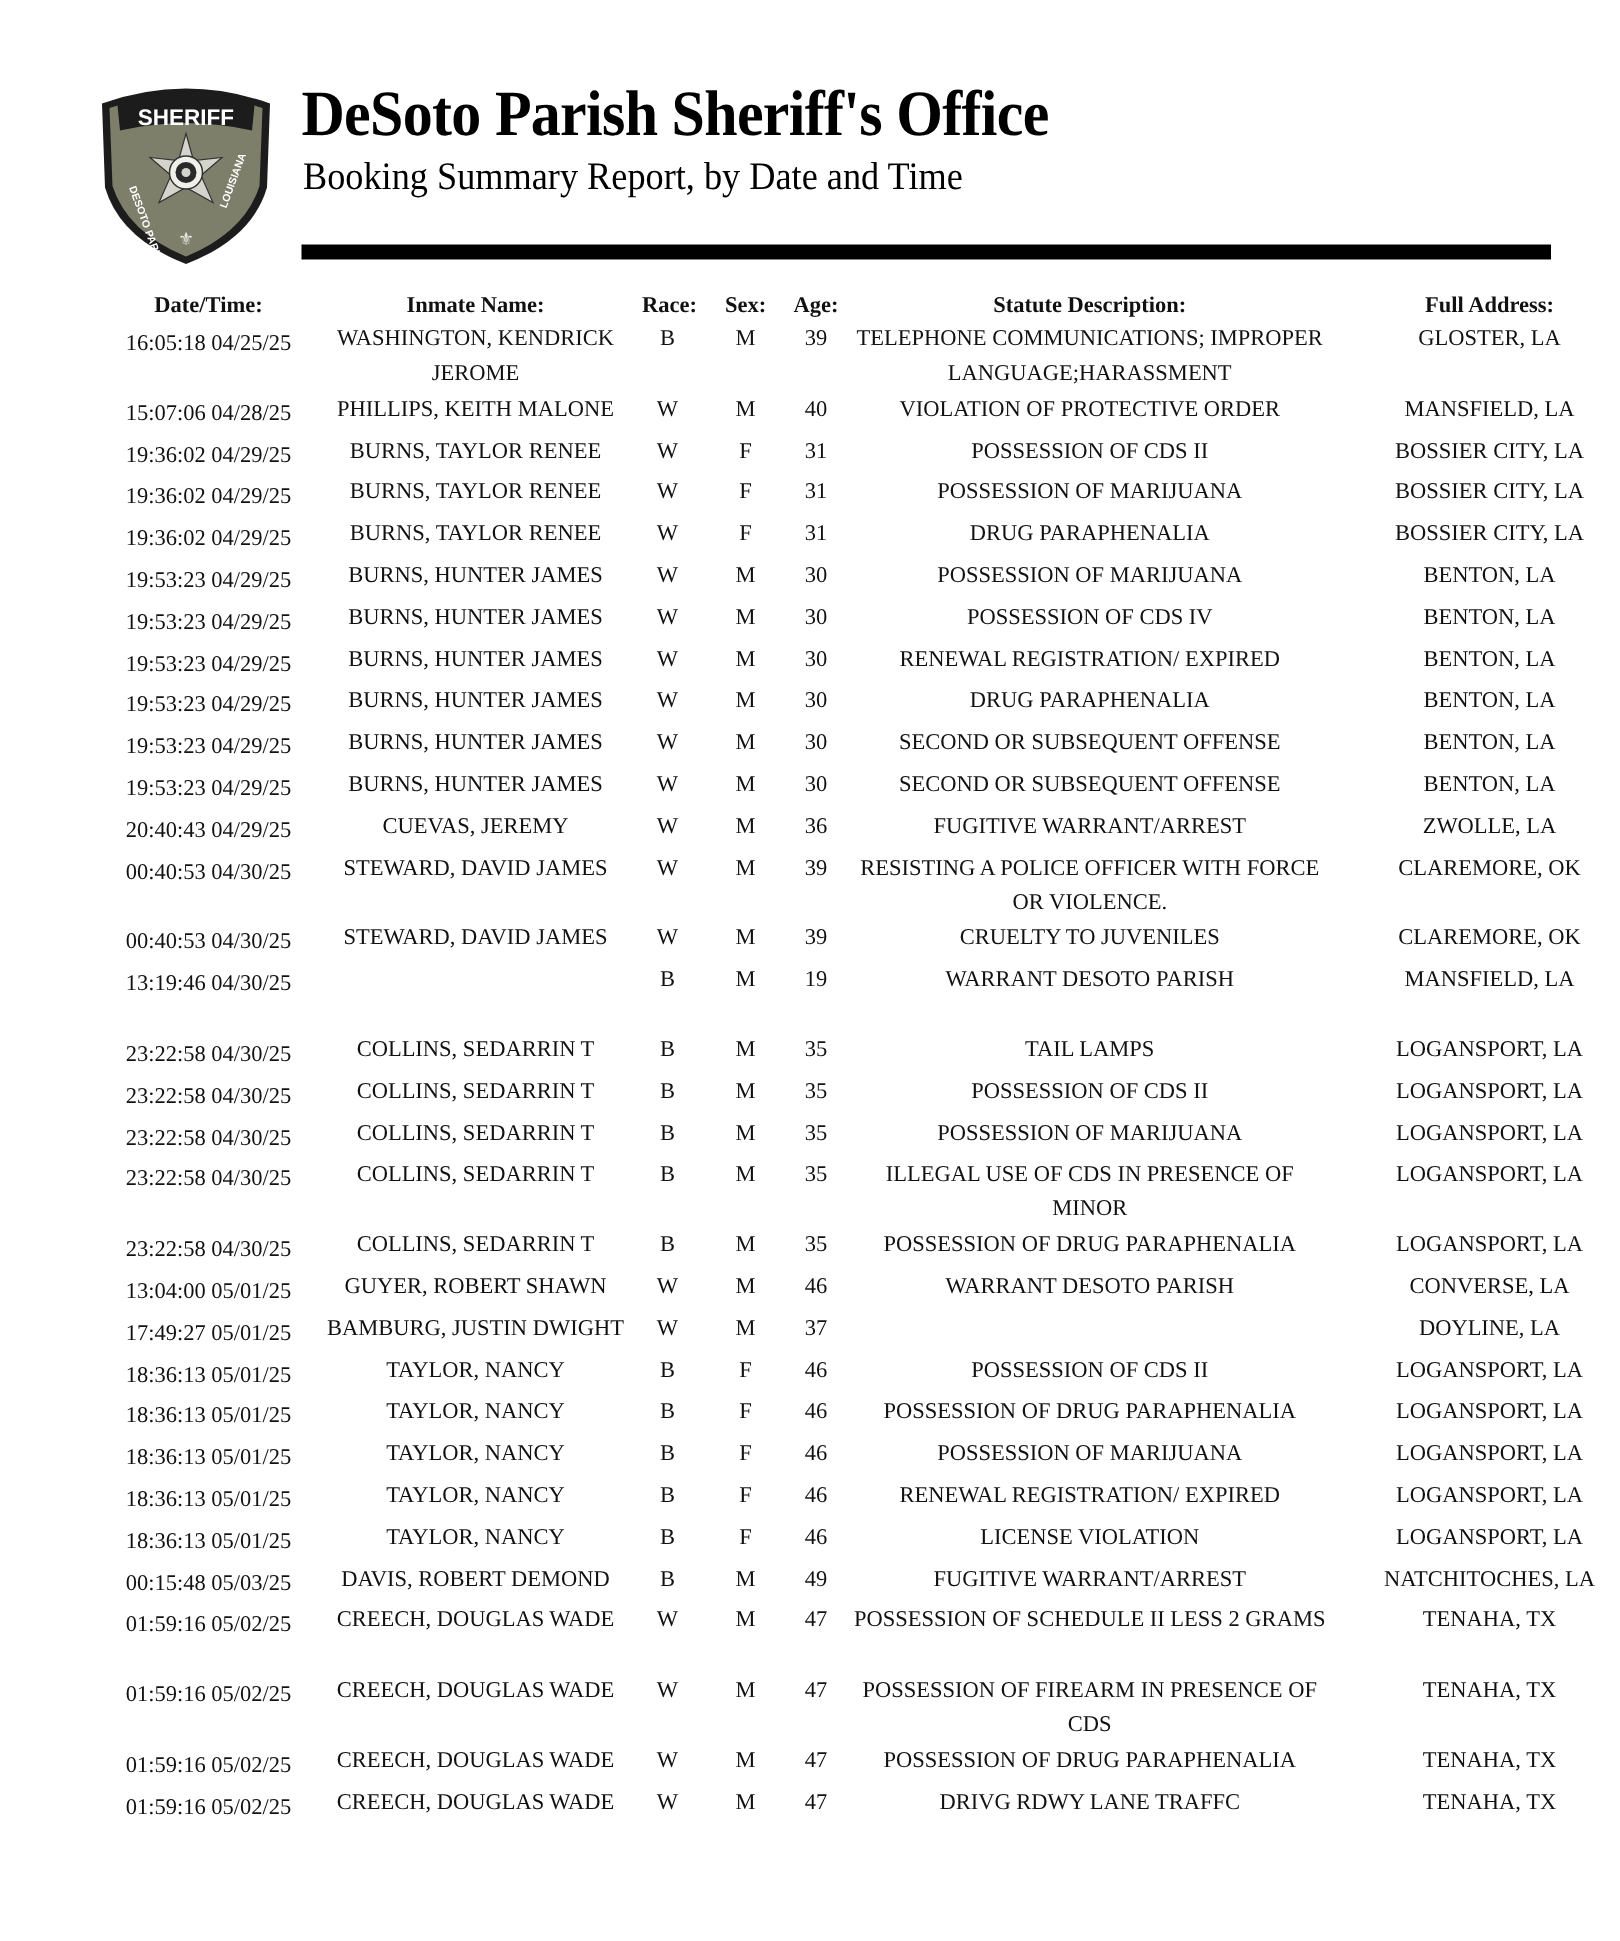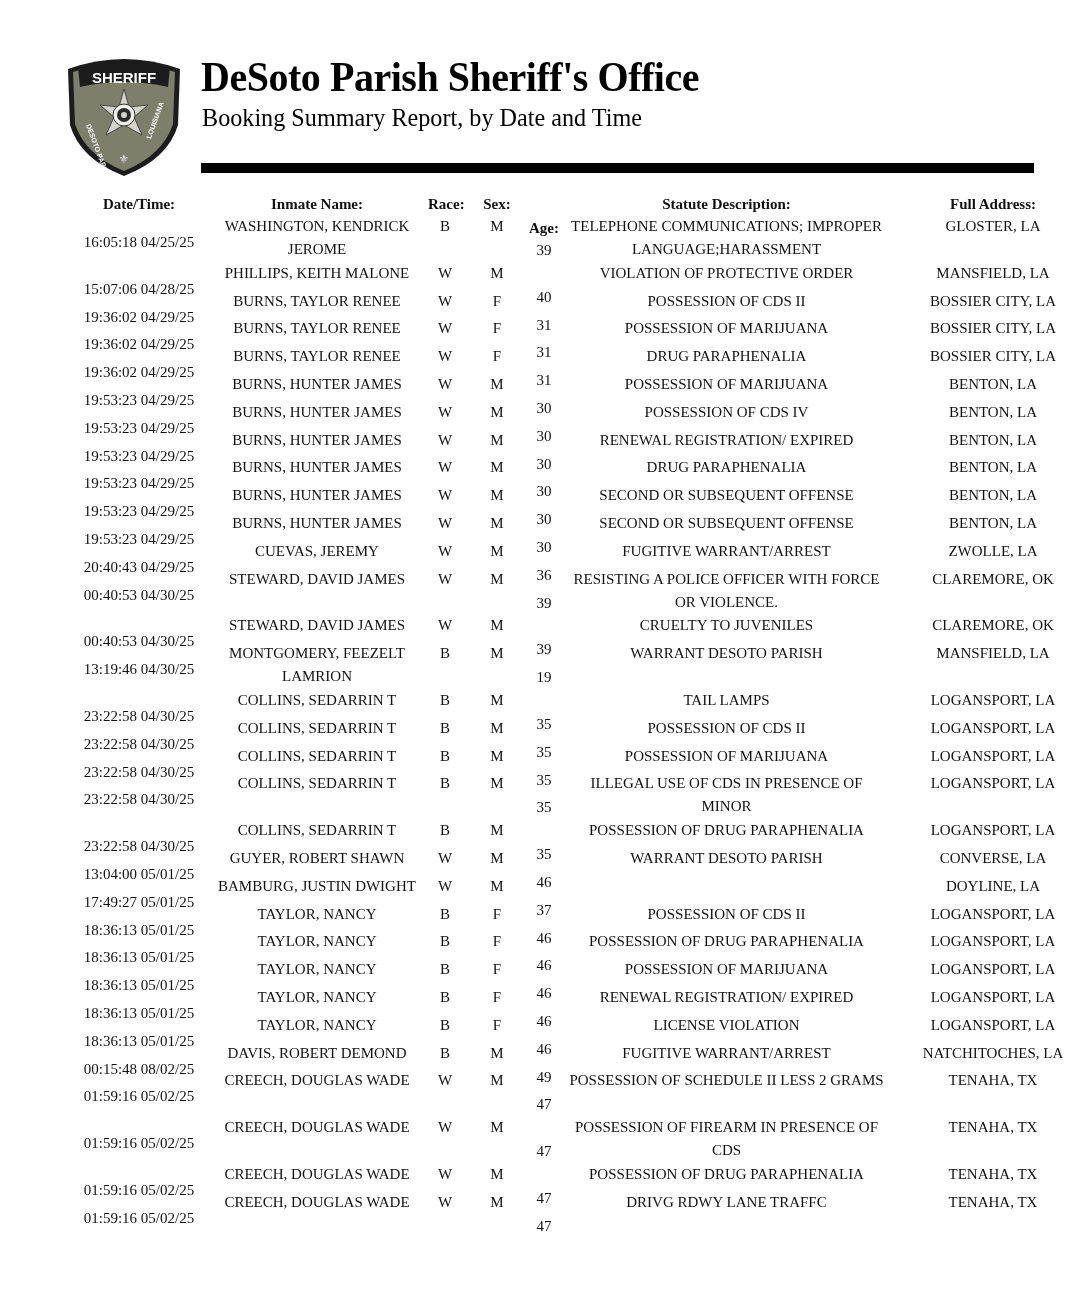--- a/index.html
+++ b/index.html
@@ -22,24 +22,24 @@
   .rule { position: absolute; left: 201px; top: 163px; width: 833px; height: 10px; background: #000; }
 
   .table { position: absolute; left: 0; top: 193px; width: 1080px; }
   .row { position: relative; width: 1080px; font-size: 15px; line-height: 23px; }
   .row > div { position: absolute; top: 0; text-align: center; white-space: normal; }
   .hdr { font-weight: bold; height: 22px; }
   .c-date { left: 78px; width: 122px; }
   .c-name { left: 211px; width: 212px; }
   .c-race { left: 428px; width: 34px; }
   .c-sex  { left: 480px; width: 34px; }
-  .c-age  { left: 524px; width: 40px; margin-top: 24px; }
+  .c-age  { left: 524px; width: 40px; }
   .c-stat { left: 568px; width: 317px; }
   .c-addr { left: 880px; width: 154px; white-space: nowrap; margin-left: 36px; }
-  .row .c-date { top: 16px; }
+  .row .c-date { top: 3px; }
   .hdr .c-date { top: 0; }
   .r1 { height: 27.8px; font-family: Liberation Serif, serif; }
   .r2 { height: 46.8px; }
 </style>
 </head>
 <body>
 
 <div>
 
   <div class="badge">
@@ -194,21 +194,20 @@
           <div class="c-date">00:40:53 04/30/25</div>
           <div class="c-name">STEWARD, DAVID JAMES</div>
           <div class="c-race">W</div>
           <div class="c-sex">M</div>
           <div class="c-age">39</div>
           <div class="c-stat">CRUELTY TO JUVENILES</div>
           <div class="c-addr">CLAREMORE, OK</div>
         </div>
         <div class="row r2">
           <div class="c-date">13:19:46 04/30/25</div>
-          <div class="c-name">MONTGOMERY, FEEZELT LAMRION</div>
           <div class="c-race">B</div>
           <div class="c-sex">M</div>
           <div class="c-age">19</div>
           <div class="c-stat">WARRANT DESOTO PARISH</div>
           <div class="c-addr">MANSFIELD, LA</div>
         </div>
         <div class="row r1">
           <div class="c-date">23:22:58 04/30/25</div>
           <div class="c-name">COLLINS, SEDARRIN T</div>
           <div class="c-race">B</div>
@@ -309,21 +308,21 @@
         <div class="row r1">
           <div class="c-date">18:36:13 05/01/25</div>
           <div class="c-name">TAYLOR, NANCY</div>
           <div class="c-race">B</div>
           <div class="c-sex">F</div>
           <div class="c-age">46</div>
           <div class="c-stat">LICENSE VIOLATION</div>
           <div class="c-addr">LOGANSPORT, LA</div>
         </div>
         <div class="row r1">
-          <div class="c-date">00:15:48 08/02/25</div>
+          <div class="c-date">00:15:48 05/03/25</div>
           <div class="c-name">DAVIS, ROBERT DEMOND</div>
           <div class="c-race">B</div>
           <div class="c-sex">M</div>
           <div class="c-age">49</div>
           <div class="c-stat">FUGITIVE WARRANT/ARREST</div>
           <div class="c-addr">NATCHITOCHES, LA</div>
         </div>
         <div class="row r2">
           <div class="c-date">01:59:16 05/02/25</div>
           <div class="c-name">CREECH, DOUGLAS WADE</div>

